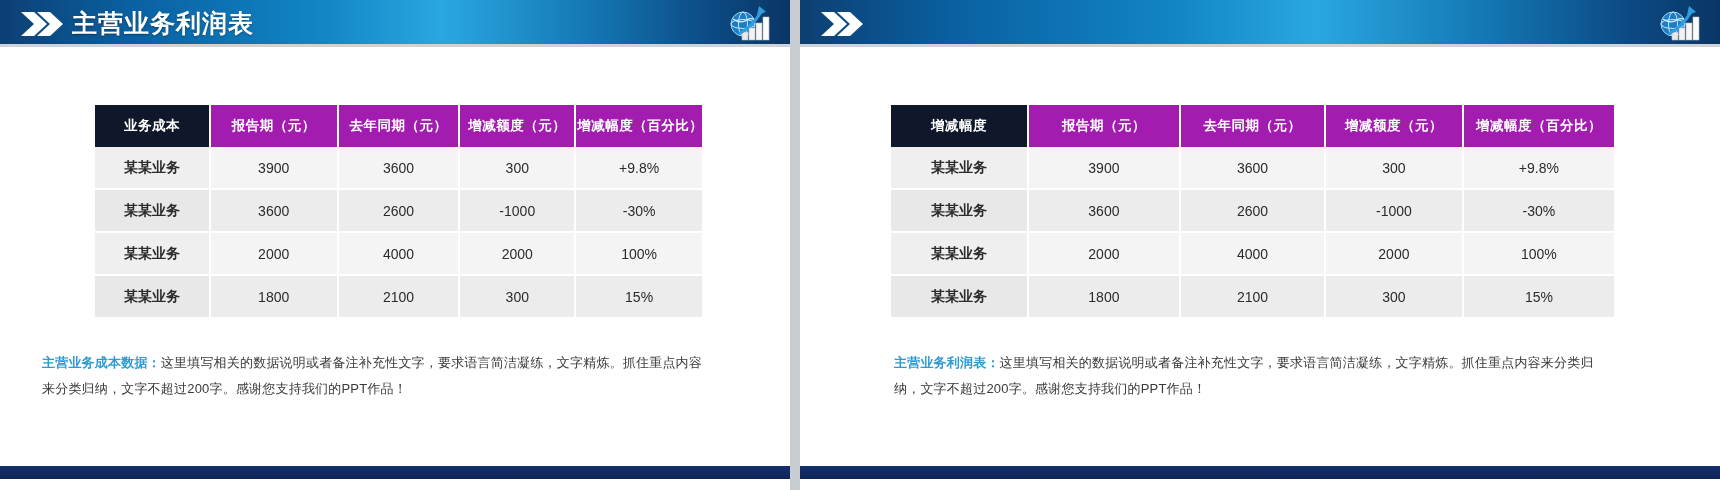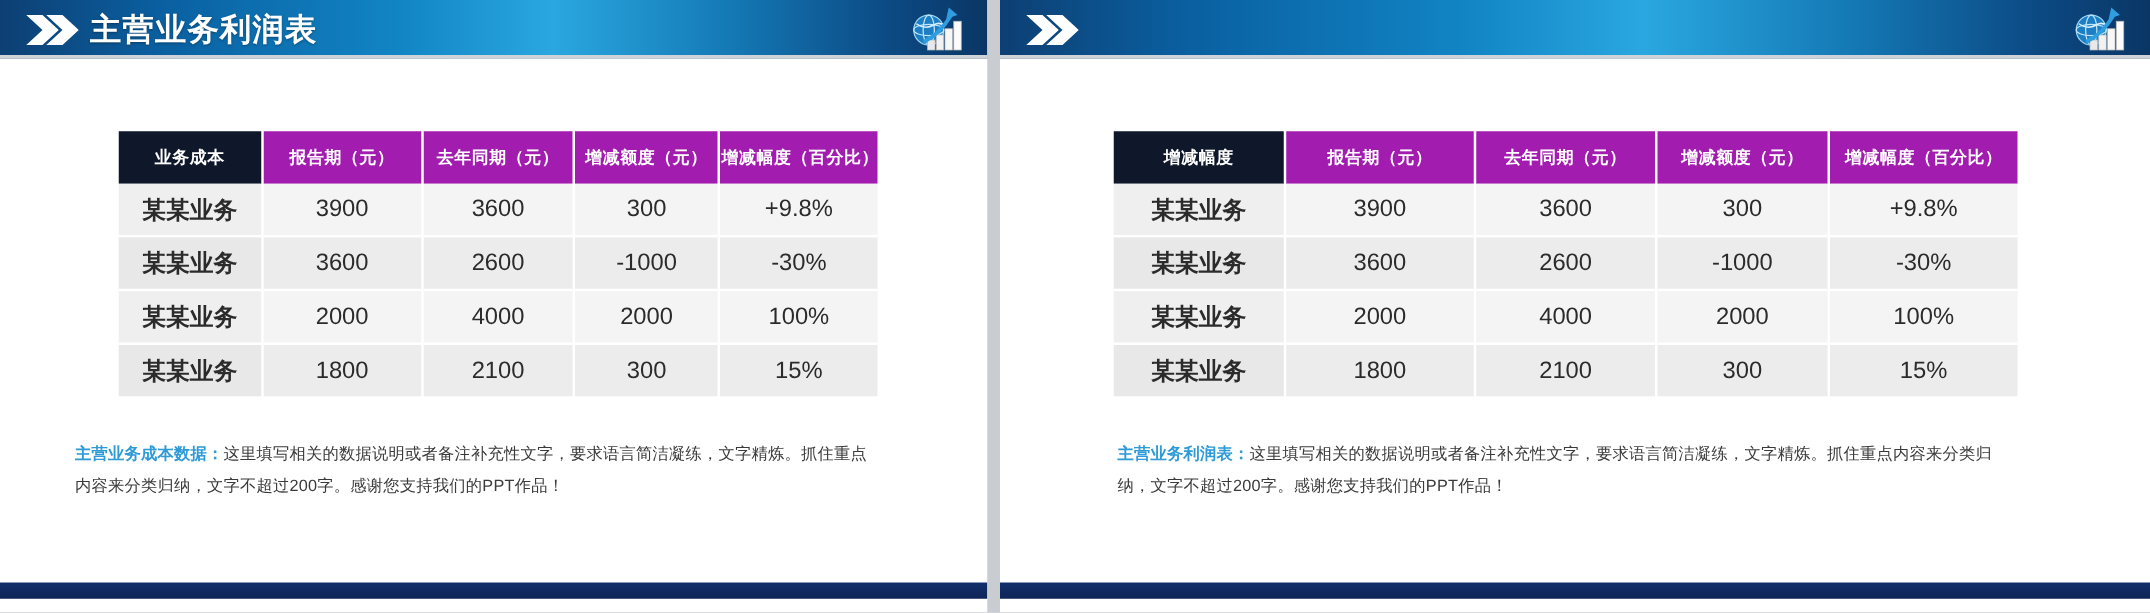--- a/index.html
+++ b/index.html
@@ -103,21 +103,21 @@
     text-align: center;
     letter-spacing: .5px;
     white-space: nowrap;
   }
   table.data th.corner {
     background: #0f172a;
   }
   table.data td {
     background: #f4f4f4;
     color: #2b2b2b;
-    font-size: 19px;
+    font-size: 14px;
     height: 39px;
     text-align: center;
     border-bottom: 2px solid #ffffff;
   }
   table.data tr:last-child td { border-bottom: none; }
   table.data td.namecell {
     font-weight: bold;
     background: #efefef;
   }
   table.data td.altrow { background: #ececec; }
@@ -125,21 +125,21 @@
 
   col.c0 { width: 19%; }
   col.c1 { width: 21%; }
   col.c2 { width: 20%; }
   col.c3 { width: 19%; }
   col.c4 { width: 21%; }
 
   
   .caption {
     margin-top: 33px;
-    margin-left: 60px;
+    margin-left: 42px;
     margin-right: 86px;
     font-size: 13px;
     line-height: 26px;
     color: #3a3a3a;
     letter-spacing: .2px;
   }
   .panel-right .caption { margin-left: 894px; }
   .caption .lead {
     color: #2e9ad6;
     font-weight: bold;

